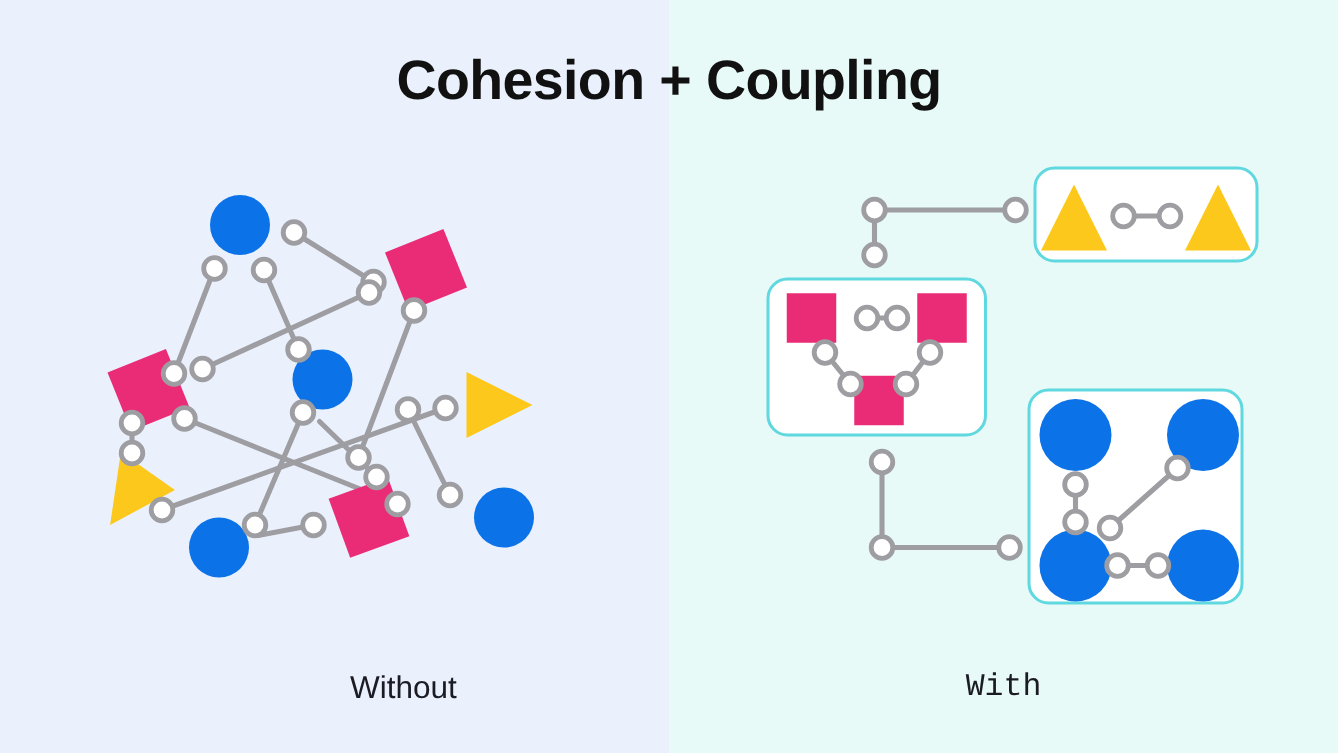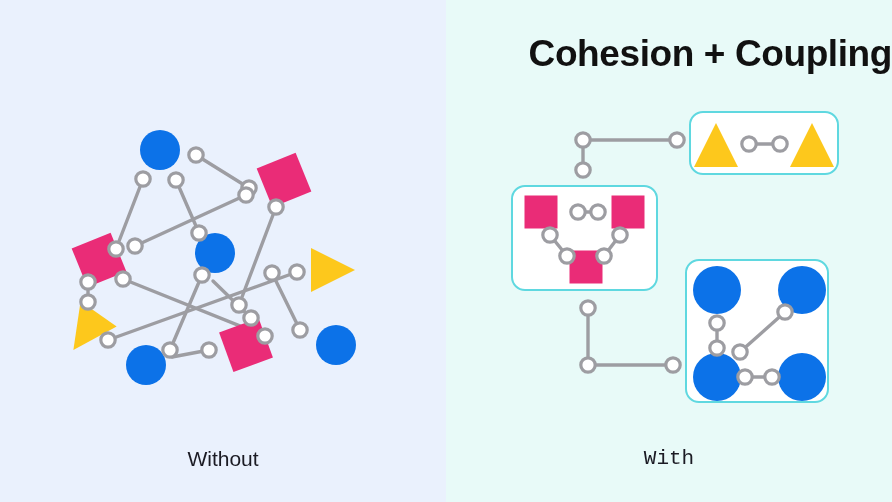--- a/index.html
+++ b/index.html
@@ -25,39 +25,39 @@
     height: 502px;
   }
   #panel-left-bg  { left: 0;     width: 446px; }
   #panel-right-bg { left: 446px; width: 446px; }
 
   #title {
     position: absolute;
     top: 31px;
     left: 0;
     width: 892px;
-    text-align: right;
+    text-align: center;
     font-size: 37px;
     font-weight: bold;
     letter-spacing: -0.4px;
     color: #111111;
     line-height: 46px;
     white-space: nowrap;
   }
 
   .panel-label {
     position: absolute;
     top: 446px;
     width: 446px;
     text-align: center;
     font-size: 21px;
     color: #1b1b24;
     line-height: 26px;
   }
-  #label-without { left: 0; }
+  #label-without { left: 0; padding-left: 46px; }
   #label-with    { left: 446px; font-family: Liberation Mono, monospace; }
 
   #diagram {
     position: absolute;
     top: 0;
     left: 0;
   }
   .edge {
     fill: none;
     stroke-linecap: round;

